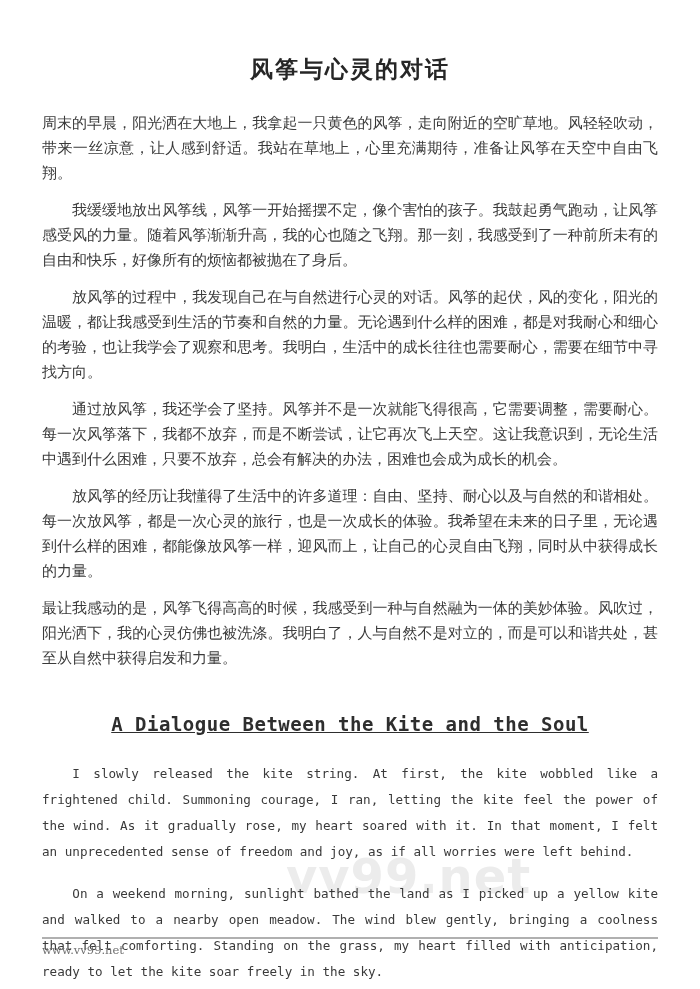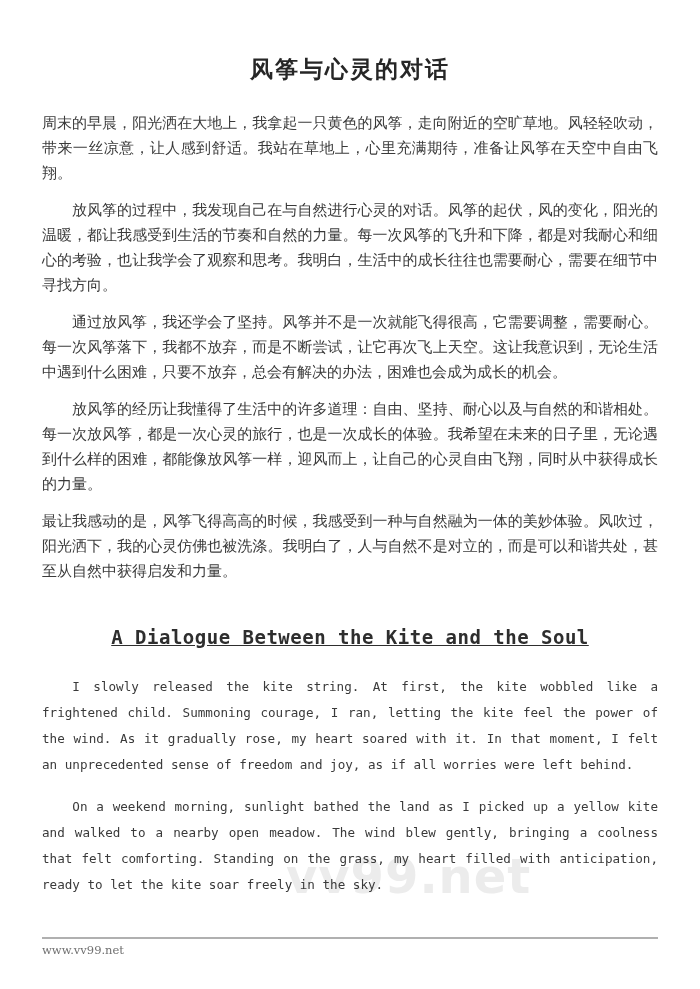--- a/index.html
+++ b/index.html
@@ -99,21 +99,22 @@
 <div class="page">
 
   <div class="watermark">vv99.net</div>
 
   <div class="content">
 
     <h1 class="zh-title">风筝与心灵的对话</h1>
 
     <div class="zh-section">
       <p class="zh">周末的早晨，阳光洒在大地上，我拿起一只黄色的风筝，走向附近的空旷草地。风轻轻吹动，带来一丝凉意，让人感到舒适。我站在草地上，心里充满期待，准备让风筝在天空中自由飞翔。</p>
-      <p class="zh indent">放风筝的过程中，我发现自己在与自然进行心灵的对话。风筝的起伏，风的变化，阳光的温暖，都让我感受到生活的节奏和自然的力量。每一次风筝的飞升和下降，都是对我耐心和细心的考验，也让我学会了观察和思考。我明白，生活中的成长往往也需要耐心，需要在细节中寻找方向。</p>
+      <p class="zh indent">我缓缓地放出风筝线，风筝一开始摇摆不定，像个害怕的孩子。我鼓起勇气跑动，让风筝感受风的力量。随着风筝渐渐升高，我的心也随之飞翔。那一刻，我感受到了一种前所未有的自由和快乐，好像所有的烦恼都被抛在了身后。</p>
+      <p class="zh indent">放风筝的过程中，我发现自己在与自然进行心灵的对话。风筝的起伏，风的变化，阳光的温暖，都让我感受到生活的节奏和自然的力量。无论遇到什么样的困难，都是对我耐心和细心的考验，也让我学会了观察和思考。我明白，生活中的成长往往也需要耐心，需要在细节中寻找方向。</p>
       <p class="zh indent">通过放风筝，我还学会了坚持。风筝并不是一次就能飞得很高，它需要调整，需要耐心。每一次风筝落下，我都不放弃，而是不断尝试，让它再次飞上天空。这让我意识到，无论生活中遇到什么困难，只要不放弃，总会有解决的办法，困难也会成为成长的机会。</p>
       <p class="zh indent">放风筝的经历让我懂得了生活中的许多道理：自由、坚持、耐心以及与自然的和谐相处。每一次放风筝，都是一次心灵的旅行，也是一次成长的体验。我希望在未来的日子里，无论遇到什么样的困难，都能像放风筝一样，迎风而上，让自己的心灵自由飞翔，同时从中获得成长的力量。</p>
       <p class="zh">最让我感动的是，风筝飞得高高的时候，我感受到一种与自然融为一体的美妙体验。风吹过，阳光洒下，我的心灵仿佛也被洗涤。我明白了，人与自然不是对立的，而是可以和谐共处，甚至从自然中获得启发和力量。</p>
     </div>
 
     <h2 class="en-title">A Dialogue Between the Kite and the Soul</h2>
 
     <div class="en-section">
       <p class="en indent">I slowly released the kite string. At first, the kite wobbled like a frightened child. Summoning courage, I ran, letting the kite feel the power of the wind. As it gradually rose, my heart soared with it. In that moment, I felt an unprecedented sense of freedom and joy, as if all worries were left behind.</p>
       <p class="en indent">On a weekend morning, sunlight bathed the land as I picked up a yellow kite and walked to a nearby open meadow. The wind blew gently, bringing a coolness that felt comforting. Standing on the grass, my heart filled with anticipation, ready to let the kite soar freely in the sky.</p>

